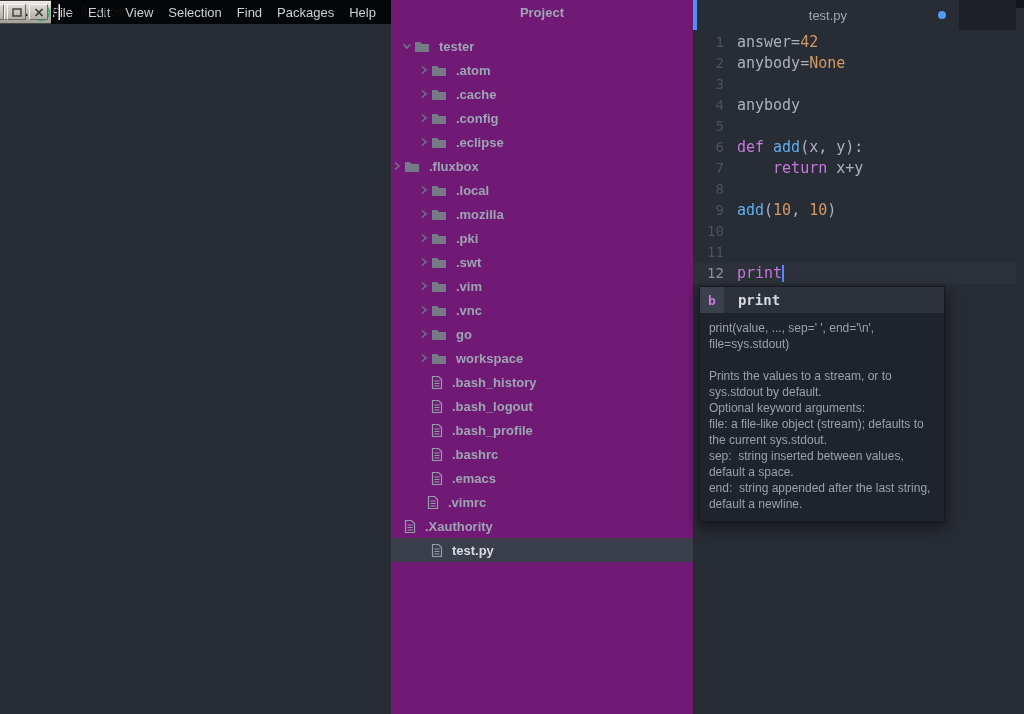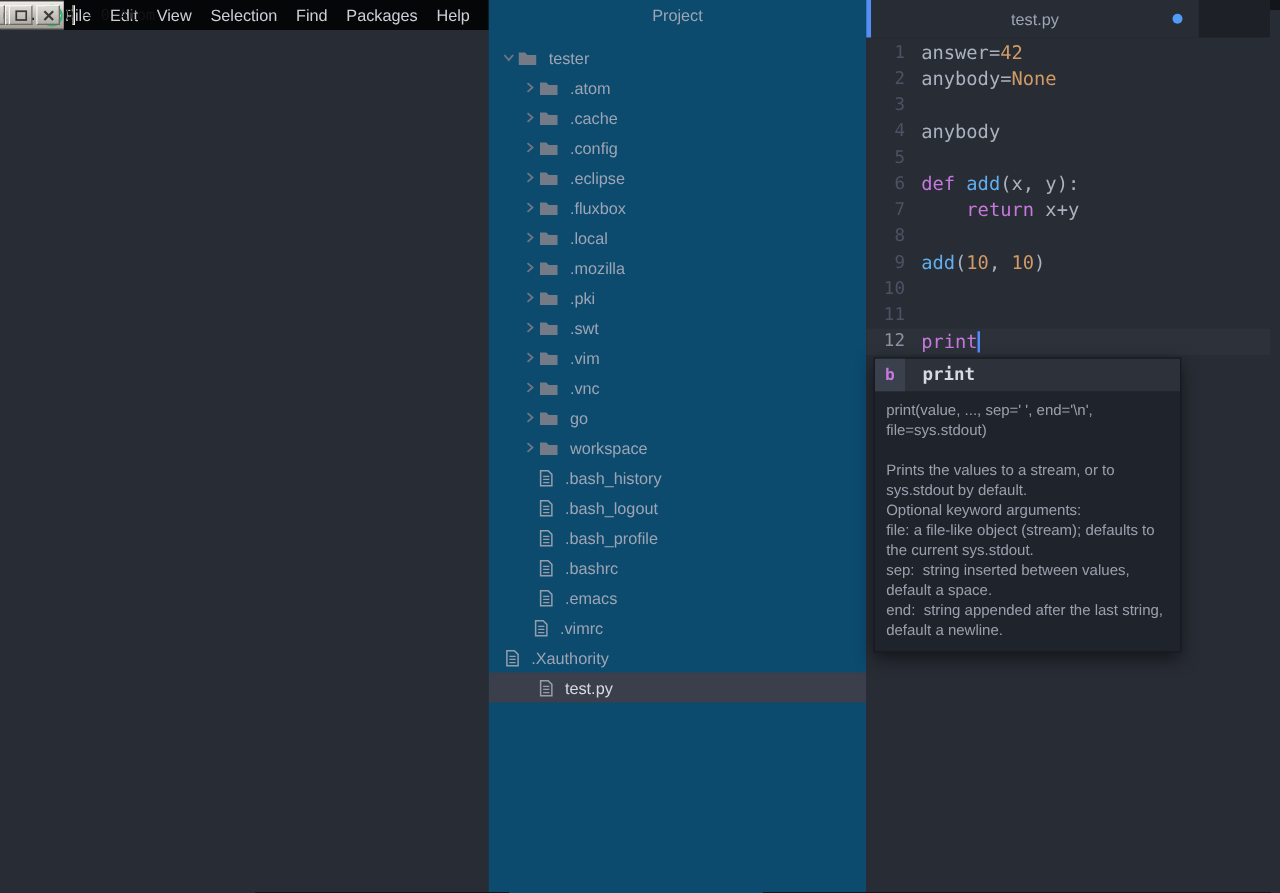--- a/index.html
+++ b/index.html
@@ -22,21 +22,21 @@
   .tb-right{position:absolute;right:3px;top:0;bottom:0;display:flex;align-items:center;gap:3px;}
 
   
   .menubar{height:24px;flex:0 0 24px;background:#050608;display:flex;align-items:center;padding-left:1px;}
   .menu-item{color:#ccd0d6;font-size:13px;margin-right:15px;cursor:default;}
 
   
   .main{flex:1 1 auto;display:flex;min-height:0;}
 
   
-  .sidebar{width:302px;flex:0 0 302px;background:#0c4a6e;overflow:hidden;}
+  .sidebar{width:302px;flex:0 0 302px;background:#701a75;overflow:hidden;font-weight:bold;}
   .sidebar-header{height:26px;line-height:26px;text-align:center;color:#9da5b4;font-size:13px;}
   .tree{padding-top:8px;font-size:13px;color:#9da5b4;}
   .tree-row{height:24px;display:flex;align-items:center;box-sizing:border-box;}
   .tree-row.selected{background:#3a3f4b;color:#d7dae0;}
   .chev{width:13px;height:12px;display:inline-flex;align-items:center;flex:0 0 13px;}
   .ficon{display:inline-flex;align-items:center;margin-right:9px;flex:0 0 auto;}
   .tlabel{white-space:nowrap;}
 
   
   .editor{flex:1 1 auto;background:#282c34;position:relative;display:flex;flex-direction:column;min-width:0;}
@@ -197,21 +197,21 @@
     </span>
 
     <span class="ficon icon-folder">
       <svg width="16" height="13" viewBox="0 0 16 13">
                 <path d="M1 2 h5 l2 2 h7 v8 h-14 z" fill="#747b87"></path>
               </svg>
     </span>
 
     <span class="tlabel">.eclipse</span>
   </div>
-          <div class="tree-row" style="padding-left: 27px;">
+          <div class="tree-row" style="">
     <span class="chev">
       <svg width="12" height="12" viewBox="0 0 12 12">
                 <polyline points="4,2.5 8,6 4,9.5" fill="none" stroke="#6e7684" stroke-width="1.5"></polyline>
               </svg>
     </span>
 
     <span class="ficon icon-folder">
       <svg width="16" height="13" viewBox="0 0 16 13">
                 <path d="M1 2 h5 l2 2 h7 v8 h-14 z" fill="#747b87"></path>
               </svg>

